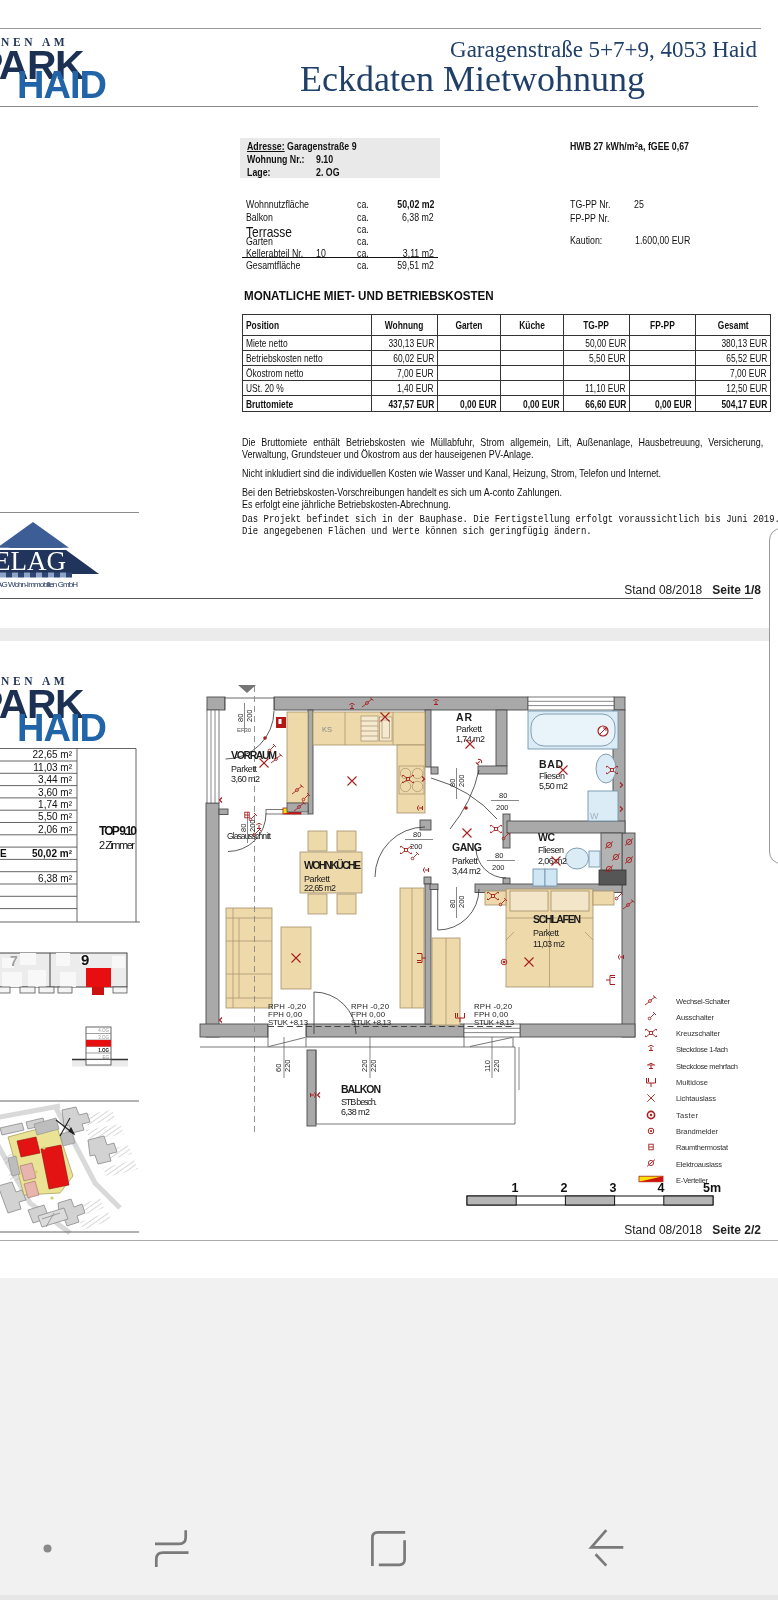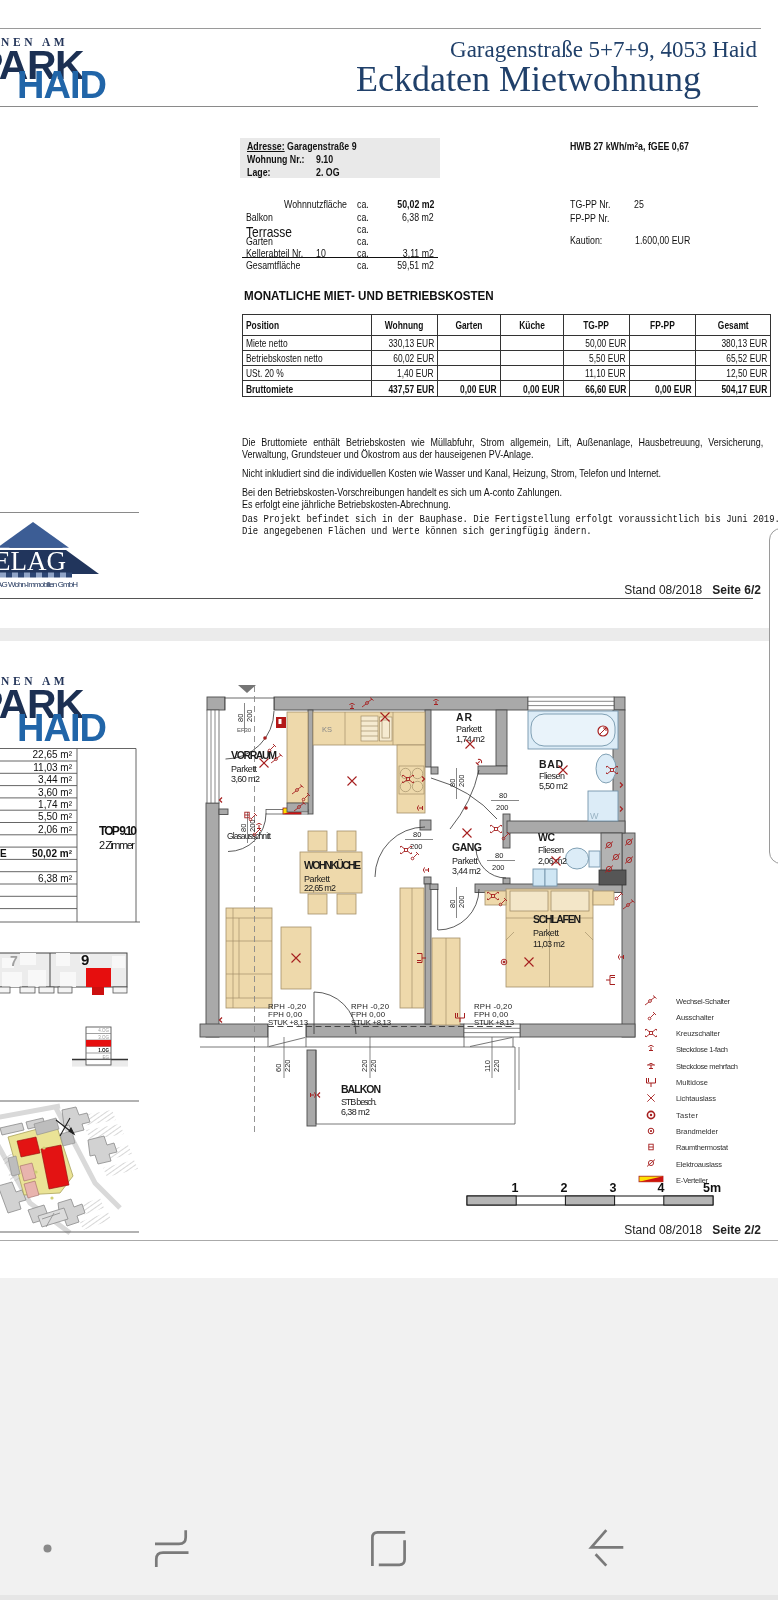--- a/index.html
+++ b/index.html
@@ -15,34 +15,34 @@
 
 <div class="abs" style="left:0;top:28px;width:761px;height:1px;background:#9a9a9a;"></div>
 
 <div class="abs" style="left:0;top:33px;width:140px;height:75px;overflow:hidden;">
   <div class="abs" style="left:1px;top:3px;font-family:'Liberation Serif',serif;font-size:11.5px;letter-spacing:3.6px;color:#25365a;font-weight:600;">NEN AM</div>
   <div class="abs" style="left:-24px;top:8.5px;font-size:41px;font-weight:bold;color:#1c3053;letter-spacing:-1.5px;">PARK</div>
   <div class="abs" style="left:17px;top:31px;font-size:38px;font-weight:bold;color:#2165a8;letter-spacing:-1px;">HAID</div>
 </div>
 
 <div class="abs" style="left:300px;top:37px;width:457px;text-align:right;font-family:'Liberation Serif',serif;color:#20406a;font-size:23px;">Garagenstraße 5+7+9, 4053 Haid</div>
-<div class="abs" style="left:300px;top:58px;width:457px;text-align:center;font-family:'Liberation Serif',serif;color:#20406a;font-size:36px;">Eckdaten Mietwohnung</div>
+<div class="abs" style="left:300px;top:58px;width:457px;text-align:left;font-family:'Liberation Serif',serif;color:#20406a;font-size:36px;">Eckdaten Mietwohnung</div>
 
 <div class="abs" style="left:0;top:106px;width:758px;height:1px;background:#8a8a8a;"></div>
 
 <div class="abs" style="left:240px;top:138px;width:200px;height:40px;background:#e9e9e9;"></div>
 <div class="abs" style="left:247px;top:140px;font-size:11px;font-weight:bold;color:#111;"><span class="nx"><span style="text-decoration:underline;">Adresse:</span> Garagenstraße 9</span></div>
 <div class="abs" style="left:247px;top:153px;font-size:11px;font-weight:bold;color:#111;"><span class="nx">Wohnung Nr.:</span></div>
 <div class="abs" style="left:316px;top:153px;font-size:11px;font-weight:bold;color:#111;"><span class="nx">9.10</span></div>
 <div class="abs" style="left:247px;top:166px;font-size:11px;font-weight:bold;color:#111;"><span class="nx">Lage:</span></div>
 <div class="abs" style="left:316px;top:166px;font-size:11px;font-weight:bold;color:#111;"><span class="nx">2. OG</span></div>
 
 <div class="abs" style="left:570px;top:140px;font-size:11px;font-weight:bold;color:#111;"><span class="nx">HWB 27 kWh/m<span style="font-size:8px;vertical-align:3px;">2</span>a, fGEE 0,67</span></div>
 
-<div class="abs" style="left:246px;top:198px;font-size:11px;color:#111;margin-left:38px;"><span class="nx">Wohnnutzfläche</span></div>
+<div class="abs" style="left:246px;top:198px;font-size:11px;color:#111;"><span class="nx">Wohnnutzfläche</span></div>
 <div class="abs" style="left:357px;top:198px;font-size:11px;color:#111;"><span class="nx">ca.</span></div>
 <div class="abs" style="left:334px;top:198px;width:100px;text-align:right;font-size:11px;font-weight:bold;color:#111;"><span class="nr">50,02 m2</span></div>
 <div class="abs" style="left:246px;top:211px;font-size:11px;color:#111;"><span class="nx">Balkon</span></div>
 <div class="abs" style="left:357px;top:211px;font-size:11px;color:#111;"><span class="nx">ca.</span></div>
 <div class="abs" style="left:334px;top:211px;width:100px;text-align:right;font-size:11px;color:#111;"><span class="nr">6,38 m2</span></div>
 <div class="abs" style="left:246px;top:223px;font-size:15px;color:#111;"><span class="nx">Terrasse</span></div>
 <div class="abs" style="left:357px;top:223px;font-size:11px;color:#111;"><span class="nx">ca.</span></div>
 <div class="abs" style="left:246px;top:235px;font-size:11px;color:#111;"><span class="nx">Garten</span></div>
 <div class="abs" style="left:357px;top:235px;font-size:11px;color:#111;"><span class="nx">ca.</span></div>
 <div class="abs" style="left:246px;top:247px;font-size:11px;color:#111;"><span class="nx">Kellerabteil Nr.</span></div>
@@ -100,20 +100,29 @@
   <tr style="height:15px;">
         <td class="l"><span class="nx">Betriebskosten netto</span></td>
         <td class="r"><span class="nr">60,02 EUR</span></td>
         <td class="r"></td>
         <td class="r"></td>
         <td class="r"><span class="nr">5,50 EUR</span></td>
         <td class="r"></td>
         <td class="r"><span class="nr">65,52 EUR</span></td>
       </tr>
   <tr style="height:15px;">
+        <td class="l"><span class="nx">Ökostrom netto</span></td>
+        <td class="r"><span class="nr">7,00 EUR</span></td>
+        <td class="r"></td>
+        <td class="r"></td>
+        <td class="r"></td>
+        <td class="r"></td>
+        <td class="r"><span class="nr">7,00 EUR</span></td>
+      </tr>
+  <tr style="height:15px;">
         <td class="l"><span class="nx">USt. 20 %</span></td>
         <td class="r"><span class="nr">1,40 EUR</span></td>
         <td class="r"></td>
         <td class="r"></td>
         <td class="r"><span class="nr">11,10 EUR</span></td>
         <td class="r"></td>
         <td class="r"><span class="nr">12,50 EUR</span></td>
       </tr>
   <tr style="height:16px;font-weight:bold;padding-left:44px;">
         <td class="l"><span class="nx">Bruttomiete</span></td>
@@ -154,21 +163,21 @@
     <rect x="6" y="55.5" width="6" height="5"></rect>
       <rect x="18" y="55.5" width="6" height="5"></rect>
     <rect x="30" y="55.5" width="6" height="5"></rect>
       <rect x="42" y="55.5" width="6" height="5"></rect>
     <rect x="54" y="55.5" width="6" height="5"></rect>
       <rect x="66" y="55.5" width="6" height="5"></rect>
   </g>
   <text x="-3" y="70" font-size="8" fill="#21355c" textLength="81">AG Wohn-Immobilien GmbH</text>
 </svg>
 
-<div class="abs" style="left:460px;top:583px;width:301px;text-align:right;font-size:12px;color:#222;">Stand 08/2018&nbsp;&nbsp; <b>Seite 6/2</b></div>
+<div class="abs" style="left:460px;top:583px;width:301px;text-align:right;font-size:12px;color:#222;">Stand 08/2018&nbsp;&nbsp; <b>Seite 1/8</b></div>
 <div class="abs" style="left:0;top:598px;width:753px;height:1px;background:#555;"></div>
 
 <div class="abs" style="left:0;top:628px;width:778px;height:13px;background:#ebebeb;"></div>
 
 <div class="abs" style="left:0;top:672px;width:200px;height:75px;overflow:hidden;">
   <div class="abs" style="left:1px;top:3px;font-family:'Liberation Serif',serif;font-size:11.5px;letter-spacing:3.6px;color:#25365a;font-weight:600;">NEN AM</div>
   <div class="abs" style="left:-24px;top:8.5px;font-size:41px;font-weight:bold;color:#1c3053;letter-spacing:-1.5px;">PARK</div>
   <div class="abs" style="left:17px;top:35px;font-size:38px;font-weight:bold;color:#2165a8;letter-spacing:-1px;">HAID</div>
 </div>
 

